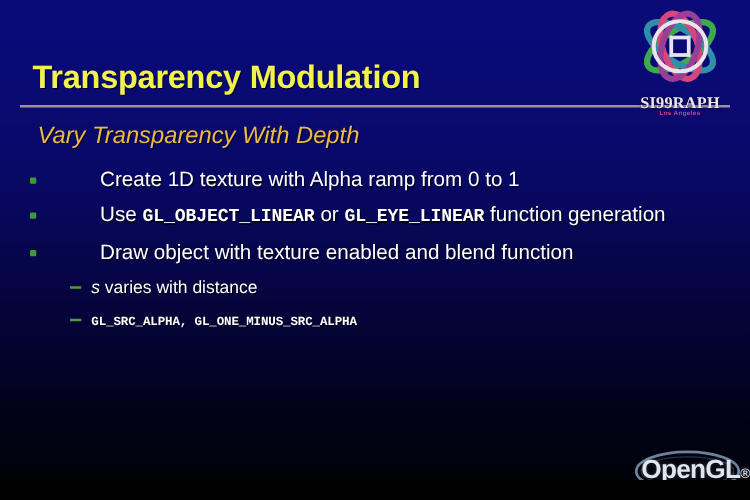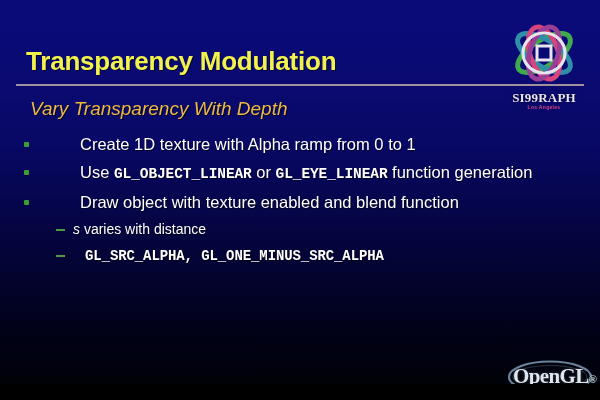--- a/index.html
+++ b/index.html
@@ -118,31 +118,30 @@
 
   .mono {
     font-family: "Liberation Mono", "DejaVu Sans Mono", monospace;
     font-weight: bold;
     font-size: 0.88em;
     letter-spacing: -0.1px;
   }
   .mono-lvl2 {
     font-family: "Liberation Mono", "DejaVu Sans Mono", monospace;
     font-weight: bold;
-    font-size: 14px;
+    font-size: 10px;
     letter-spacing: -0.1px;
-    margin-left: 12px;
   }
   .ital { font-style: italic; }
 
   
   #siggraph-logo {
     position: absolute;
     left: 492px;
-    top: 20px;
+    top: 4px;
     width: 104px;
     height: 92px;
   }
   #siggraph-rings {
     position: absolute;
     left: 0; top: 0;
     width: 104px;
     height: 70px;
   }
   #siggraph-text {
@@ -177,21 +176,21 @@
     top: 358px;
     width: 90px;
     height: 38px;
   }
   #opengl-text {
     position: absolute;
     left: 8px;
     top: 6px;
     font-size: 21px;
     font-weight: bold;
-    font-family: Liberation Serif, serif;
+    font-family: Liberation Sans, sans-serif;
     color: #dfe6ee;
     letter-spacing: -0.6px;
     text-shadow: 0 1px 1px rgba(0,0,0,0.9), 0 0 3px rgba(190,210,230,0.35);
   }
   #opengl-dot {
     font-size: 11px;
     vertical-align: baseline;
     color: #c6d2dd;
   }
 </style>

